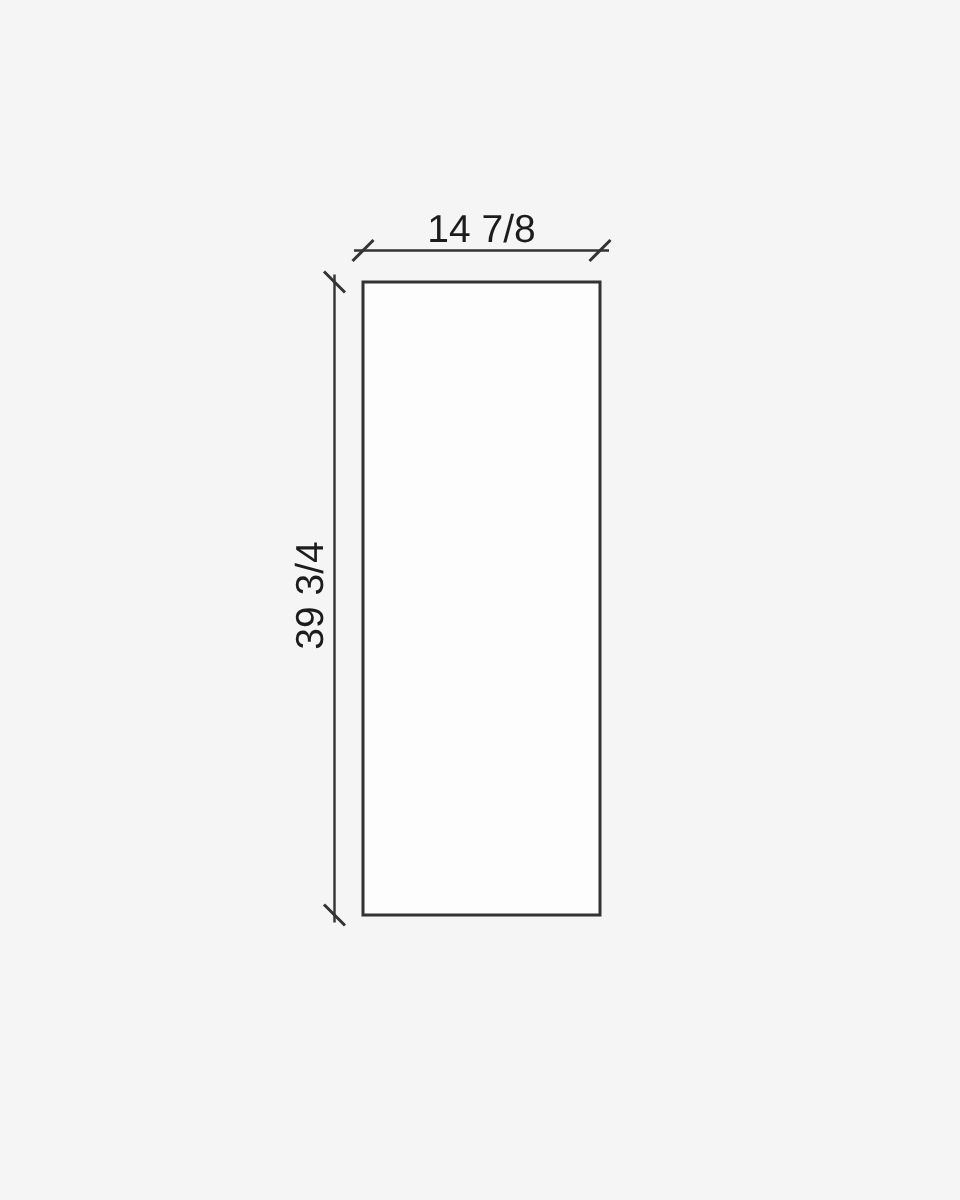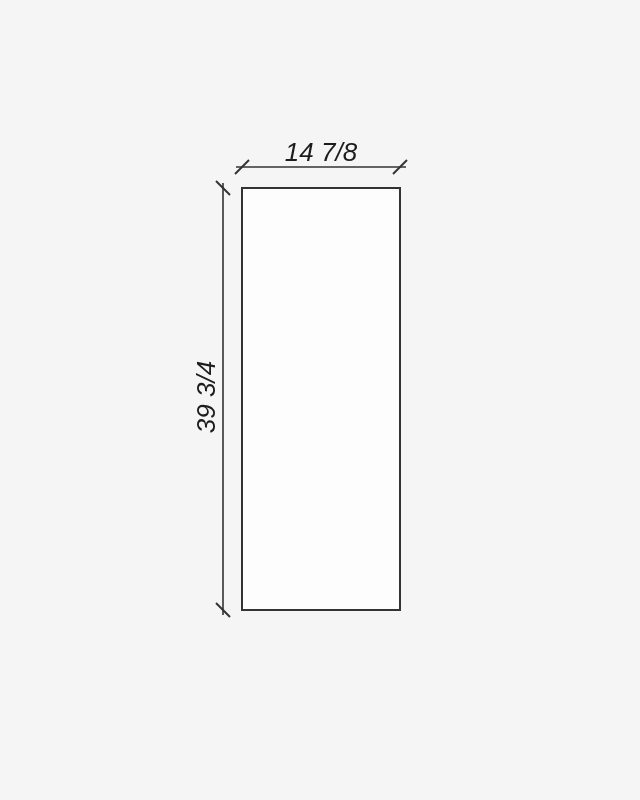--- a/index.html
+++ b/index.html
@@ -5,21 +5,20 @@
   html, body {
     margin: 0;
     padding: 0;
     width: 640px;
     height: 800px;
     overflow: hidden;
   }
   .drawing-wrap {
     width: 576px;
     height: 800px;
-    font-style: italic;
   }
   svg text {
     font-family: "Liberation Sans", sans-serif;
     font-size: 26px;
   }
 </style>
 </head>
 <body>
 
 <div class="drawing-wrap">

